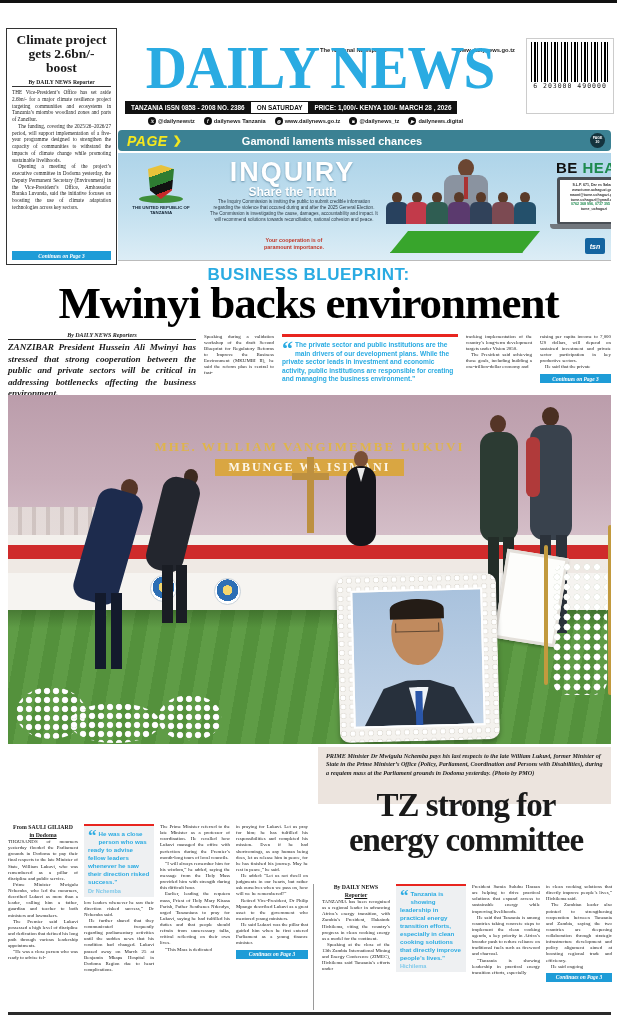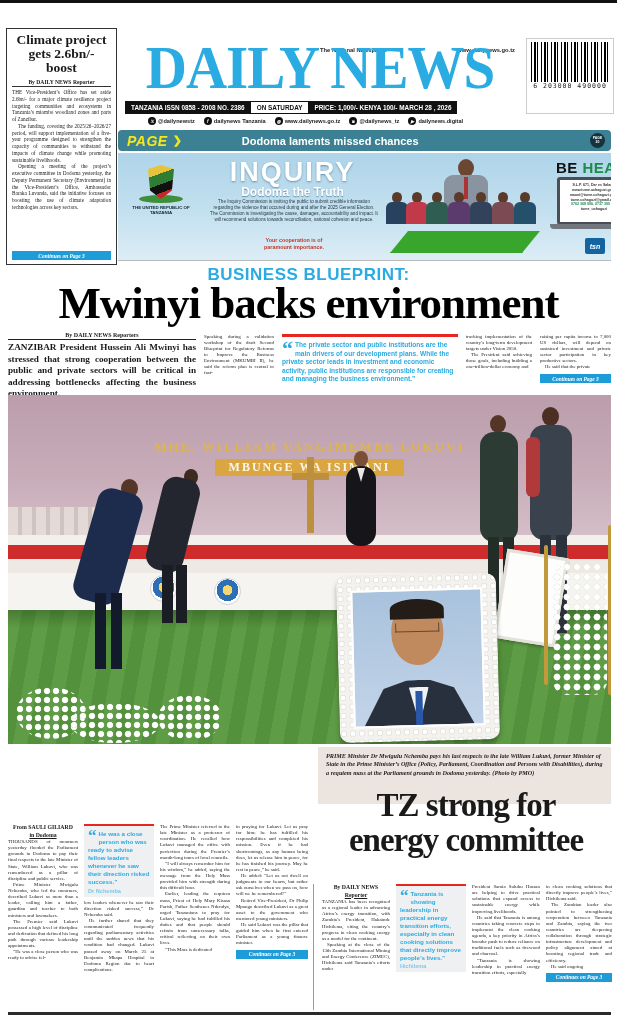--- a/index.html
+++ b/index.html
@@ -100,21 +100,21 @@
          align-items:center; justify-content:center; border-radius:2px; }
 
   
   .kicker { position:absolute; left:0; top:265px; width:617px; text-align:center;
             font-family:"Liberation Sans",sans-serif; font-weight:800; font-size:17px;
             color:#2aabe2; letter-spacing:0.5px; }
   .main-headline { position:absolute; left:0; top:281px; width:617px; text-align:center;
                    font-size:45px; font-weight:700; letter-spacing:-1px; line-height:1; color:#000; }
   .byline { font-size:6px; font-weight:700; text-align:center; border-bottom:0.8px solid #222;
             padding-bottom:1px; margin-bottom:2px; }
-  .mc1 { position:absolute; left:8px; top:332px; width:188px; }
+  .mc1 { position:absolute; left:8px; top:332px; width:188px;font-style:italic; }
   .mc1 .lead { font-size:9.2px; line-height:1.25; font-weight:700; text-align:justify; }
   .colsm p { font-size:4.9px; line-height:1.24; text-align:justify; text-indent:5px; }
   .colsm p:first-child { text-indent:0; }
   .mc2 { position:absolute; left:204px; top:334px; width:70px; }
   .main-quote { position:absolute; left:282px; top:334px; width:176px; border-top:3px solid #e8251f;
                 padding-top:4px; }
   .main-quote .q { float:left; font-size:22px; line-height:0.7; color:#2aabe2; font-weight:700; margin-right:2px; }
   .main-quote p { font-family:"Liberation Sans",sans-serif; font-size:6.6px; line-height:1.3;
                   font-weight:700; color:#2aabe2; }
   .mc4 { position:absolute; left:466px; top:334px; width:66px; }
@@ -264,35 +264,35 @@
       </span>
     <span class="soc">
         <i class="sicon">▶</i>
         <span>dailynews.digital</span>
       </span>
   </div>
 
   <div class="sport-bar">
     <span class="sport-label">PAGE</span>
     <span class="sport-chevron">❯</span>
-    <span class="sport-headline">Dodoma laments missed chances</span>
+    <span class="sport-headline">Gamondi laments missed chances</span>
     <span class="page-badge">
       <em>PAGE</em>
       <em>20</em>
     </span>
   </div>
 
   <div class="ad">
     <div class="coat">
       <div class="shield"></div>
       <div class="coat-base"></div>
       <div class="coat-label">THE UNITED REPUBLIC OF TANZANIA</div>
     </div>
     <div class="inq-title">INQUIRY</div>
-    <div class="inq-sub">Dodoma the Truth</div>
+    <div class="inq-sub">Share the Truth</div>
     <div class="inq-body">The Inquiry Commission is inviting the public to submit credible information regarding the violence that occured during and after the 2025 General Election. The Commission is investigating the cause, damages, accountability and impact. It will recommend solutions towards reconciliation, national cohesion and peace.</div>
     <div class="inq-em">
       <span>Your cooperation is of</span><br>
       <span>paramount importance.</span>
     </div>
     <div class="people">
       <div class="big-man">
           <div class="bm-head"></div>
           <div class="bm-body"></div>
           <div class="bm-tie"></div>

